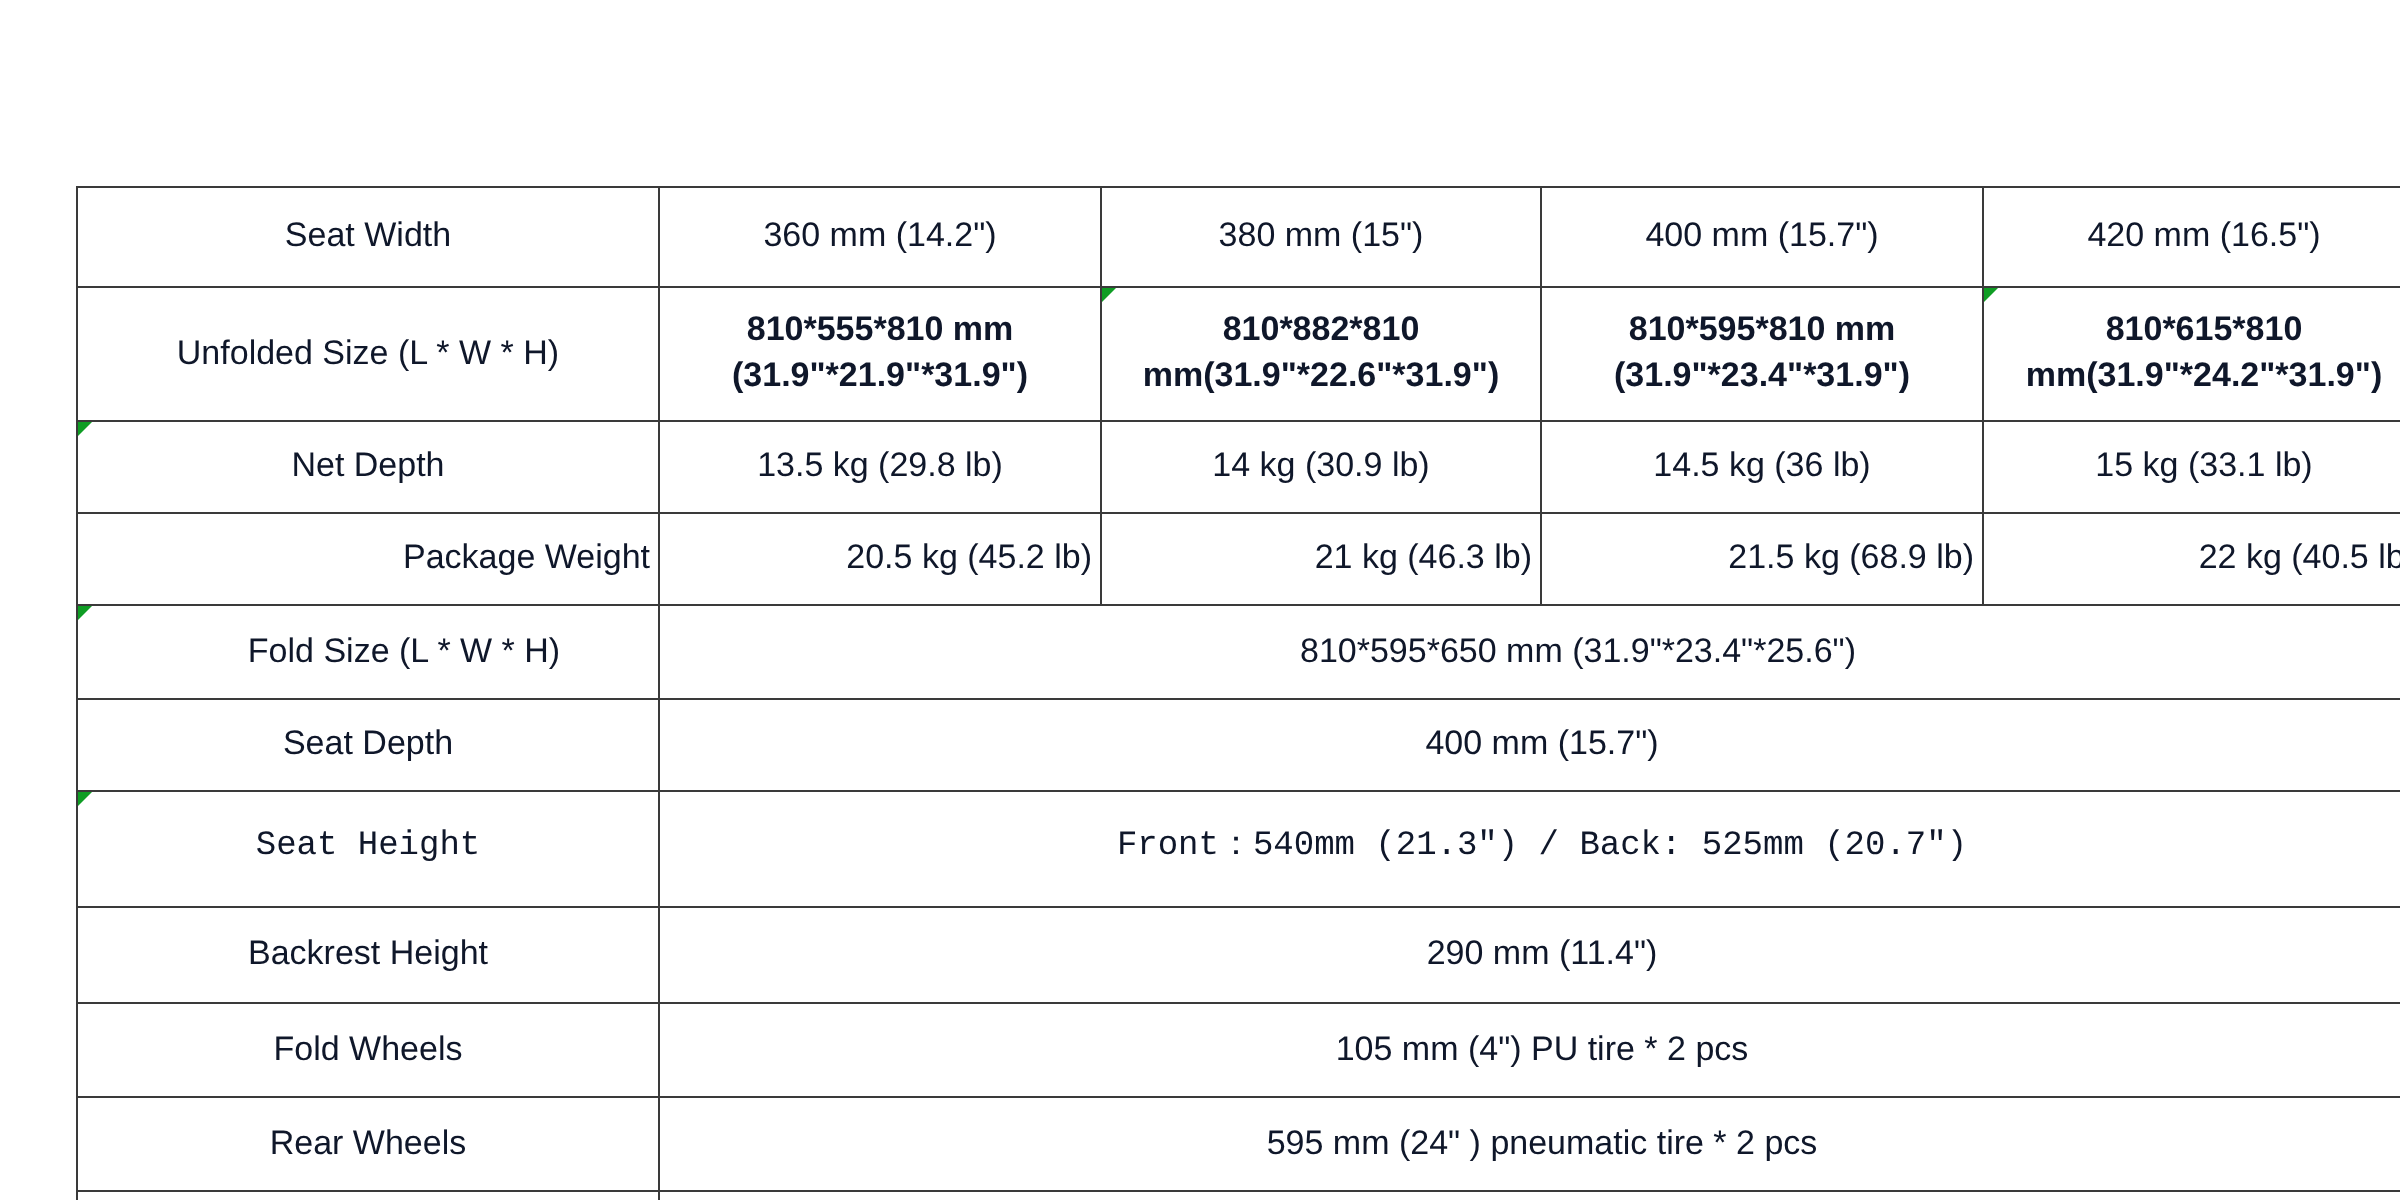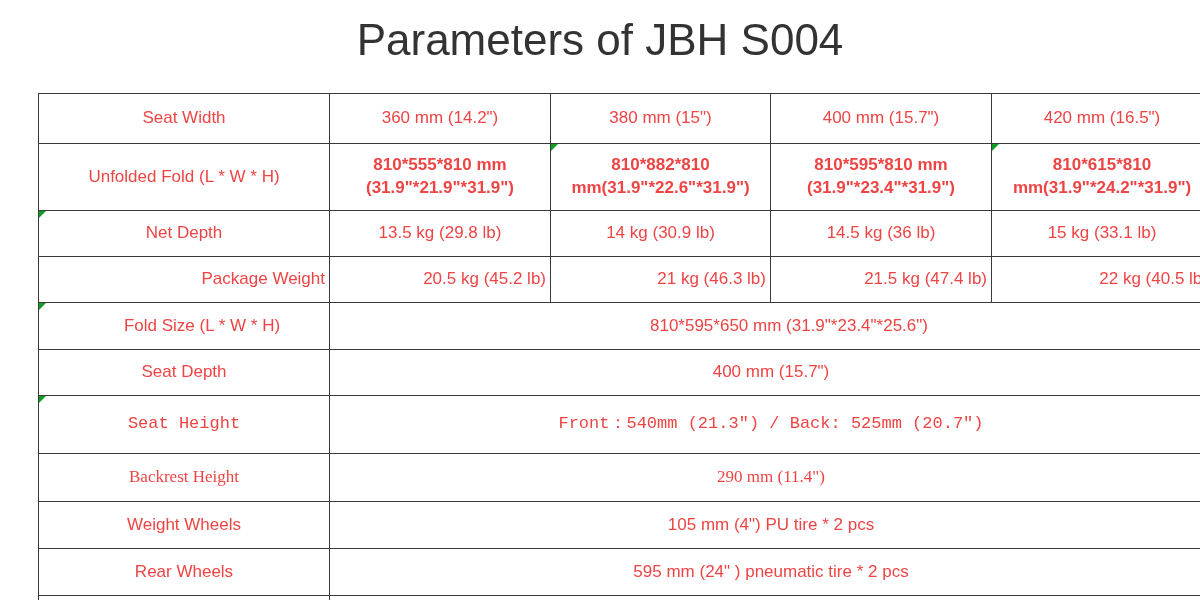--- a/index.html
+++ b/index.html
@@ -48,42 +48,42 @@
     width: 1129px;
     background: #ffffff;
   }
 
   table.spec-table td {
     border: 1px solid #3a3a3a;
     text-align: center;
     vertical-align: middle;
     font-size: 17px;
     line-height: 1.3;
-    color: #ef4444;
+    color: #0f172a;
     padding: 2px 4px;
     position: relative;
     font-family: "Liberation Sans", sans-serif;
   }
 
   td.label-cell {
     width: 282px;
   }
   td.v1 { width: 212px; }
   td.v2 { width: 211px; }
   td.v3 { width: 212px; }
   td.v4 { width: 212px; }
 
   tr.r-seatwidth td   { height: 45px; }
   tr.r-unfolded td    { height: 62px; }
   tr.r-netweight td   { height: 41px; }
   tr.r-packweight td  { height: 41px; text-align: right; }
   tr.r-foldsize td    { height: 42px; padding-left: 40px; }
   tr.r-seatdepth td   { height: 41px; margin-left: 48px; }
   tr.r-seatheight td  { height: 53px; font-family: Liberation Mono, monospace; }
-  tr.r-backrest td    { height: 43px; font-family: Liberation Serif, serif; }
+  tr.r-backrest td    { height: 43px; }
   tr.r-frontwheels td { height: 42px; }
   tr.r-rearwheels td  { height: 42px; margin-left: 16px; }
   tr.r-loading td     { height: 41px; }
 
   .cell-multiline {
     display: block;
     line-height: 1.35;
     font-weight: bold;
   }
 
@@ -97,36 +97,35 @@
     border-left: 7px solid #0f9d24;
     border-bottom: 7px solid transparent;
     pointer-events: none;
   }
 </style>
 </head>
 <body>
 
 <div class="page">
 
-  <div class="page-title">Parameters of JBH S004</div>
 
   <div class="spec-table-wrap">
     <table class="spec-table">
       <tbody>
 
         <tr class="r-seatwidth">
           <td class="label-cell">Seat Width</td>
           <td class="v1">360 mm (14.2")</td>
           <td class="v2">380 mm (15")</td>
           <td class="v3">400 mm (15.7")</td>
           <td class="v4">420 mm (16.5")</td>
         </tr>
 
         <tr class="r-unfolded">
-          <td class="label-cell">Unfolded Fold  (L * W * H)</td>
+          <td class="label-cell">Unfolded Size  (L * W * H)</td>
           <td class="v1">
             <span class="cell-multiline">810*555*810 mm</span>
             <span class="cell-multiline">(31.9"*21.9"*31.9")</span>
           </td>
           <td class="v2">
             <span class="err-marker"></span>
             <span class="cell-multiline">810*882*810</span>
             <span class="cell-multiline">mm(31.9"*22.6"*31.9")</span>
           </td>
           <td class="v3">
@@ -148,21 +147,21 @@
           <td class="v1">13.5 kg (29.8 lb)</td>
           <td class="v2">14 kg (30.9 lb)</td>
           <td class="v3">14.5 kg (36 lb)</td>
           <td class="v4">15 kg (33.1 lb)</td>
         </tr>
 
         <tr class="r-packweight">
           <td class="label-cell">Package Weight</td>
           <td class="v1">20.5 kg (45.2 lb)</td>
           <td class="v2">21 kg (46.3 lb)</td>
-          <td class="v3">21.5 kg (47.4 lb)</td>
+          <td class="v3">21.5 kg (68.9 lb)</td>
           <td class="v4">22 kg (40.5 lb)</td>
         </tr>
 
         <tr class="r-foldsize">
           <td class="label-cell">
             <span class="err-marker"></span>
             <span>Fold Size  (L * W * H)</span>
           </td>
           <td colspan="4">810*595*650 mm  (31.9"*23.4"*25.6")</td>
         </tr>
@@ -179,21 +178,21 @@
           </td>
           <td colspan="4">Front：540mm (21.3")  / Back: 525mm (20.7")</td>
         </tr>
 
         <tr class="r-backrest">
           <td class="label-cell">Backrest Height</td>
           <td colspan="4">290 mm (11.4")</td>
         </tr>
 
         <tr class="r-frontwheels">
-          <td class="label-cell">Weight Wheels</td>
+          <td class="label-cell">Fold Wheels</td>
           <td colspan="4">105 mm (4") PU tire * 2 pcs</td>
         </tr>
 
         <tr class="r-rearwheels">
           <td class="label-cell">Rear Wheels</td>
           <td colspan="4">595 mm (24" ) pneumatic tire * 2 pcs</td>
         </tr>
 
         <tr class="r-loading">
           <td class="label-cell">Loading Capacity</td>

